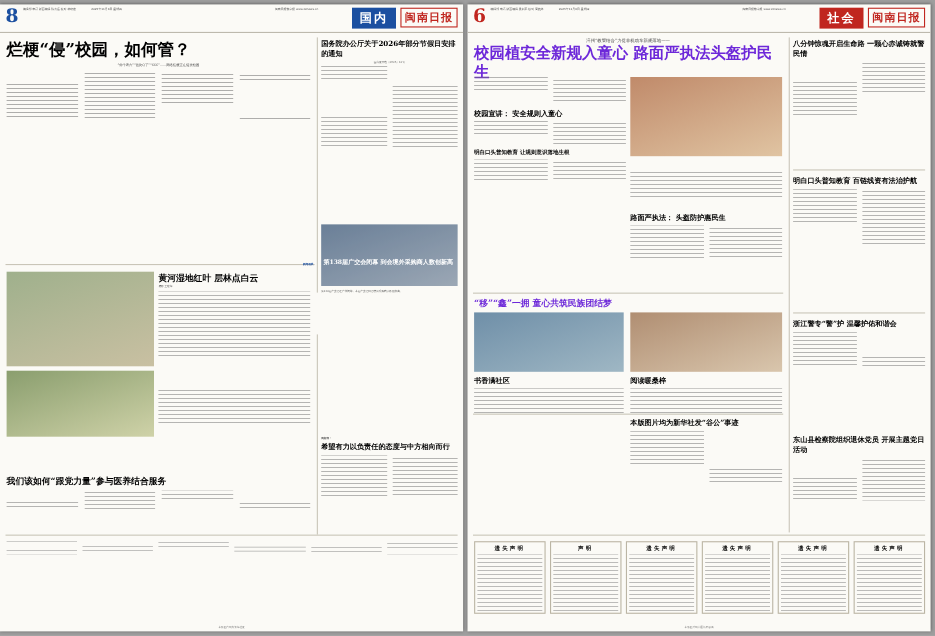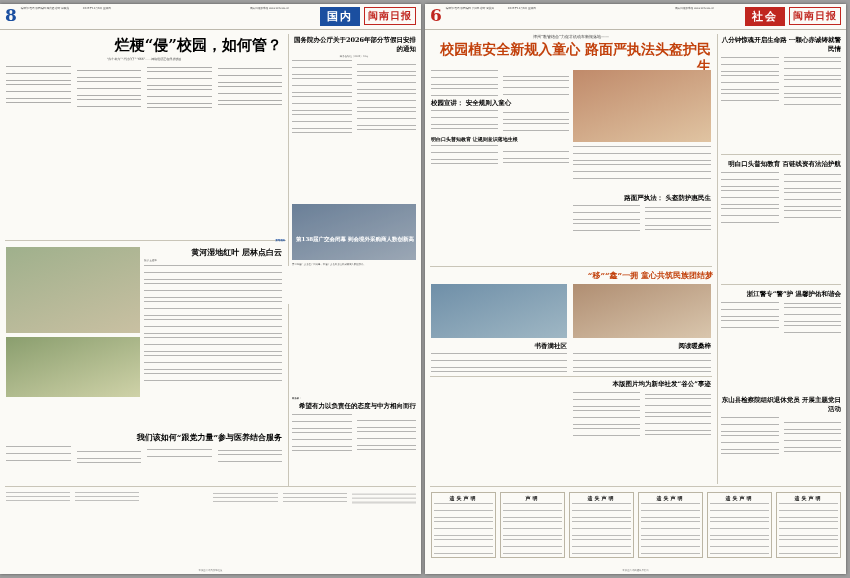--- a/index.html
+++ b/index.html
@@ -10,25 +10,25 @@
   .mast{display:flex;align-items:flex-start;height:26px;border-bottom:1px solid #bdb9ad;padding:3px 5px 0 5px;box-sizing:border-box;}
   .pagenum{font-family:"DejaVu Serif","Liberation Serif",serif;font-weight:bold;font-size:17px;line-height:17px;color:#1b4fa0;margin-right:4px;}
   .pagenum.red{color:#c0261f;}
   .mast-meta{font-size:2.6px;line-height:3.4px;color:#4a4a4a;flex:0 0 58px;}
   .mast-meta2{font-size:2.6px;line-height:3.4px;color:#4a4a4a;flex:0 0 70px;margin-left:4px;}
   .mast-spacer{flex:1;}
   .sec-name{font-family:"DejaVu Serif","Liberation Serif",serif;font-size:11px;font-weight:bold;color:#fff;background:#1b4fa0;padding:2px 7px;letter-spacing:2px;margin-right:4px;}
   .sec-name.red{background:#c0261f;}
   .logo{font-family:"DejaVu Serif","Liberation Serif",serif;font-size:10px;font-weight:bold;color:#c0261f;border:1px solid #c0261f;padding:1px 3px;letter-spacing:1px;}
   .cap{font-size:2.4px;line-height:3.2px;color:#555;margin:1px 0 2px;font-family:"DejaVu Serif","Liberation Serif",serif;}
-  .redtitle{color:#c2410c;}
+  .redtitle{color:#6d28d9;}
   .sub{font-size:3px;color:#444;text-align:center;font-family:"DejaVu Serif","Liberation Serif",serif;}
   
   .area{position:absolute;box-sizing:border-box;}
-  .ttl{font-family:"DejaVu Serif","Liberation Serif",serif;font-weight:bold;text-align:right;}
+  .ttl{font-family:"DejaVu Serif","Liberation Serif",serif;font-weight:bold;text-align:left;}
   .smallttl{font-size:6.5px;line-height:9px;}
   .midttl{font-size:8px;line-height:11px;}
   .bigttl{font-size:15px;line-height:18px;}
   .hugettl{font-size:14px;line-height:17px;}
   .vline{position:absolute;width:1px;background:#c9c5b8;}
   .hline{position:absolute;height:1px;background:#c9c5b8;}
   .photo{position:absolute;background:linear-gradient(160deg,#9fb08c,#c9c0a2);}
   .photo.b{background:linear-gradient(160deg,#7d93a8,#b9c4cc);}
   .photo.c{background:linear-gradient(160deg,#b08e72,#d9c6ad);}
   .photo.d{background:linear-gradient(160deg,#6f8fa8,#9fb7c4);}
@@ -70,21 +70,21 @@
 
     <div class="area" style="left:6px;top:62px;width:276px;height:170px;">
       <div style="column-count:4;column-gap:6px;height:100%;">
         <div class="fill-lines" style="height:170px;opacity:.55;"></div>
       </div>
     </div>
 
     <div class="photo" style="left:6px;top:243px;width:134px;height:86px;"></div>
     <div class="photo f" style="left:6px;top:333px;width:134px;height:60px;"></div>
     <div class="area" style="left:144px;top:243px;width:138px;height:150px;">
-      <div class="ttl midttl" style="text-align:right;">黄河湿地红叶
+      <div class="ttl midttl" style="text-align:left;">黄河湿地红叶
 层林点白云</div>
       <div class="cap">摄影 王建华</div>
       <div class="fill-lines" style="height:120px;opacity:.5;margin-top:3px;"></div>
     </div>
 
     <div class="area" style="left:6px;top:400px;width:276px;margin-top:28px;">
       <div class="ttl midttl">我们该如何“跟党力量”参与医养结合服务</div>
       <div style="column-count:4;column-gap:6px;margin-top:3px;">
         <div class="fill-lines" style="height:66px;opacity:.5;"></div>
       </div>

